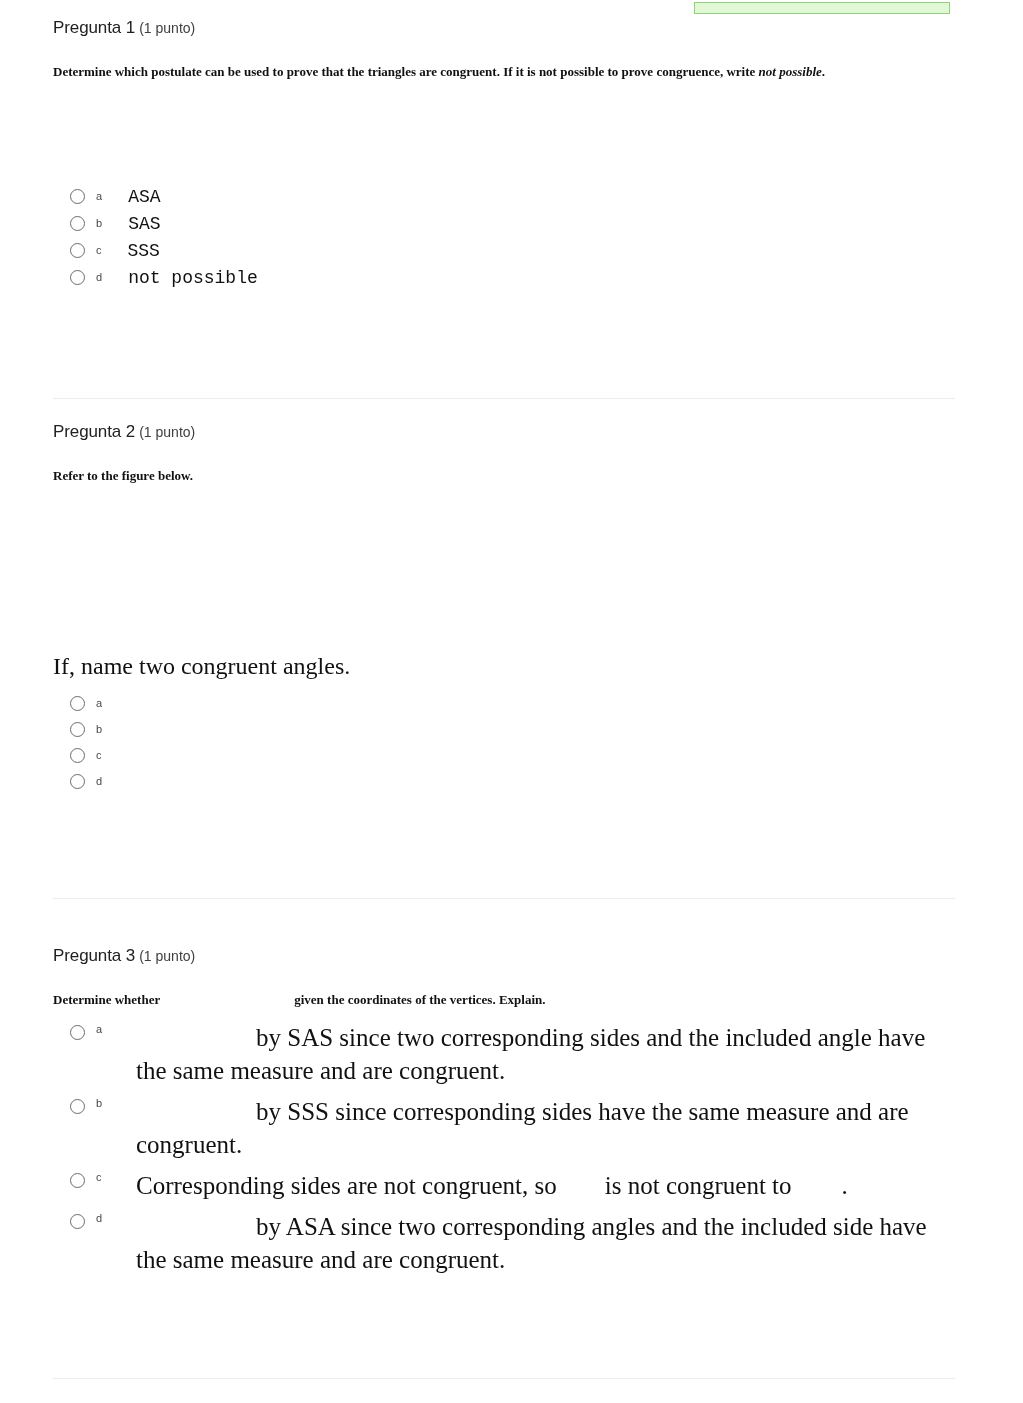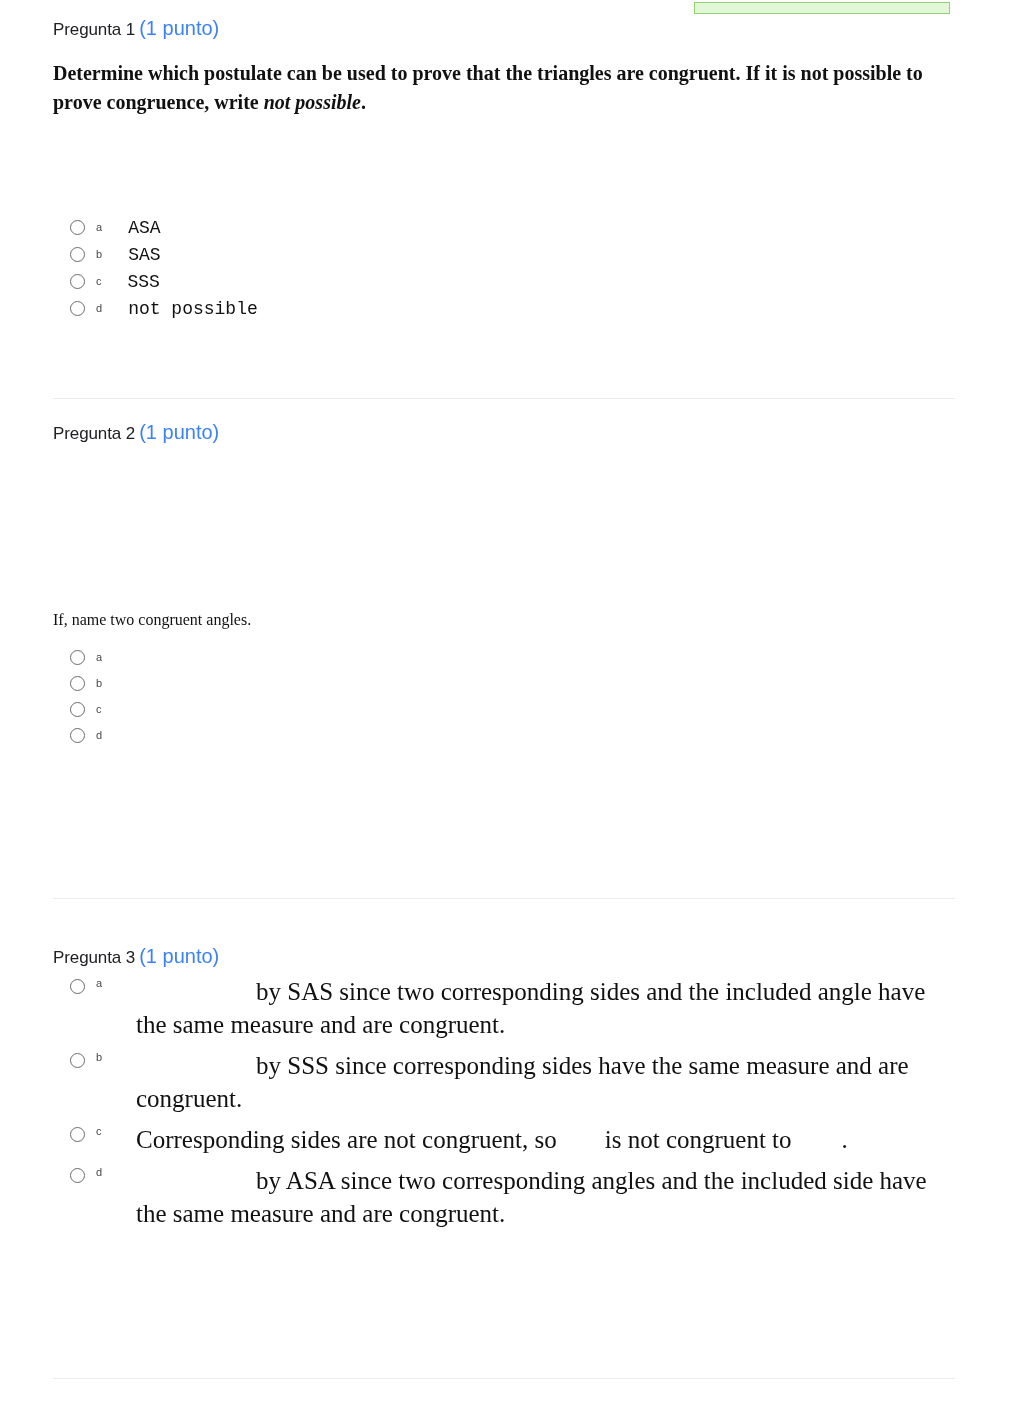--- a/index.html
+++ b/index.html
@@ -49,29 +49,29 @@
     color: #222222;
     white-space: nowrap;
   }
   .q-header .q-label {
     font-weight: normal;
     color: #202124;
     letter-spacing: -0.1px;
   }
   .q-header .q-points {
     font-weight: normal;
-    color: #3b82f6;
+    color: #404040;
     margin-left: 4px;
-    font-size: 20px;
+    font-size: 14px;
   }
 
   .q-text {
     font-family: "Liberation Serif", serif;
     font-weight: bold;
-    font-size: 20px;
+    font-size: 13px;
     line-height: 29px;
     color: #111111;
   }
   .q-text .em {
     font-style: italic;
   }
   .q-text .inline-gap {
     display: inline-block;
   }
 
@@ -220,24 +220,27 @@
   </div>
 </div>
 
 <div class="divider" style="top:398px;"></div>
 
 <div class="question q2" style="top:422px;">
   <div class="q-header">
     <span class="q-label">Pregunta 2</span><span class="q-points">(1 punto)</span>
   </div>
 
+  <div class="q-text" style="margin-top:19px;">
+    <span>Refer to the figure below.</span>
+  </div>
 
   <div class="figure-slot" style="height:163px;"></div>
 
-  <div style="font-family:'Liberation Serif',serif;font-size:16px;line-height:26px;color:#111;">
+  <div style="font-family:'Liberation Serif',serif;font-size:24px;line-height:26px;color:#111;">
     <span>If</span><span class="inline-gap" style="width:62px;"></span><span>, name two congruent angles.</span>
   </div>
 
   <div class="options" style="margin-top:17px;">
     <div class="option">
       <span class="radio"></span>
       <span class="opt-letter">a</span>
       <span class="opt-text"></span>
     </div>
     <div class="option">
@@ -258,20 +261,23 @@
   </div>
 </div>
 
 <div class="divider" style="top:898px;"></div>
 
 <div class="question q3" style="top:926px;margin-top:20px;">
   <div class="q-header">
     <span class="q-label">Pregunta 3</span><span class="q-points">(1 punto)</span>
   </div>
 
+  <div class="q-text" style="margin-top:19px;">
+    <span>Determine whether</span><span class="inline-gap" style="width:134px;"></span><span>given the coordinates of the vertices. Explain.</span>
+  </div>
 
 
   <div class="options" style="margin-top:7px;">
 
     <div class="option">
       <span class="radio"></span>
       <span class="opt-letter">a</span>
       <span class="opt-body"><span class="lead-gap"></span><span>by SAS since two corresponding sides and the included angle have the same measure and are congruent.</span></span>
     </div>
 

